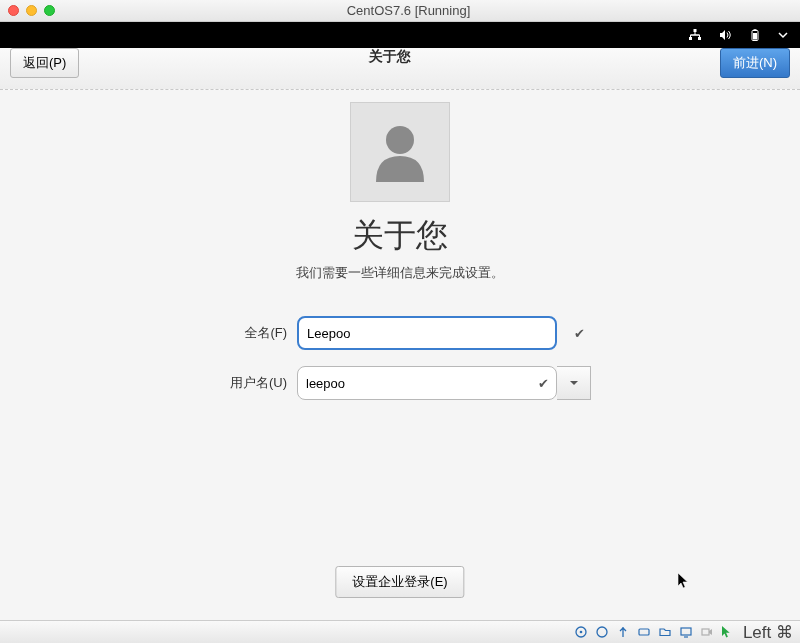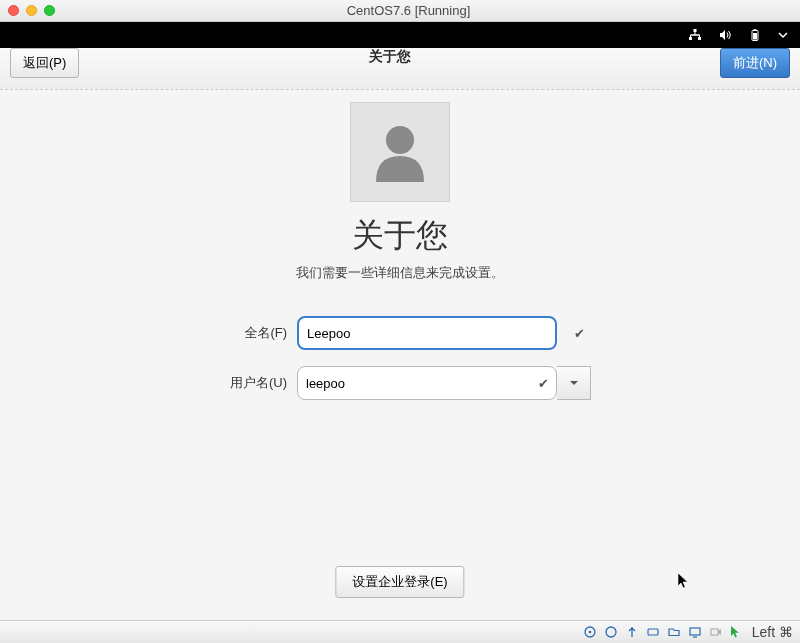--- a/index.html
+++ b/index.html
@@ -37,21 +37,21 @@
     .input.plain { border: 1px solid #b8b8b8; padding-left: 8px;}
     .check { position: absolute; right: 8px; top: 50%; transform: translateY(-50%); color: #555; font-size: 13px;}
     .combo-btn { width: 34px; height: 34px; border: 1px solid #b8b8b8; border-left: none; background: linear-gradient(#fcfcfc,#e8e8e8); display: flex; align-items: center; justify-content: center; cursor: pointer; }
     .hint { grid-column: 2 / span 2; font-size: 11px; color: #8a8a8a; margin-top: -6px; }
 
     .enterprise-btn { height: 32px; padding: 0 16px; font-size: 13px; border: 1px solid #b6b6b6; border-radius: 3px; background: linear-gradient(#fdfdfd,#e9e9e9); position: absolute; bottom: 22px; left: 50%; transform: translateX(-50%); cursor: pointer;}
 
     .cursor { position: absolute; left: 678px; top: 483px; font-size: 14px; color: #000; }
 
     
-    .statusbar { height: 23px; background: linear-gradient(#f9f9f9,#e7e7e7); border-top: 1px solid #ccc; display: flex; align-items: center; justify-content: flex-end; padding: 0 4px; gap: 3px; font-size: 14px;}
+    .statusbar { height: 23px; background: linear-gradient(#f9f9f9,#e7e7e7); border-top: 1px solid #ccc; display: flex; align-items: center; justify-content: flex-end; padding: 0 4px; gap: 3px; font-size: 17px;}
     .statusbar .sb-ico { width: 18px; height: 16px; display: flex; align-items: center; justify-content: center; color: #2a6db3; }
     .sb-text { color: #444; padding: 0 3px;}
     svg { display: block; }
   </style>
 </head>
 <body>
 
 <div class="mac-titlebar">
   <div class="mac-dots">
     <div class="mac-dot red"></div>

